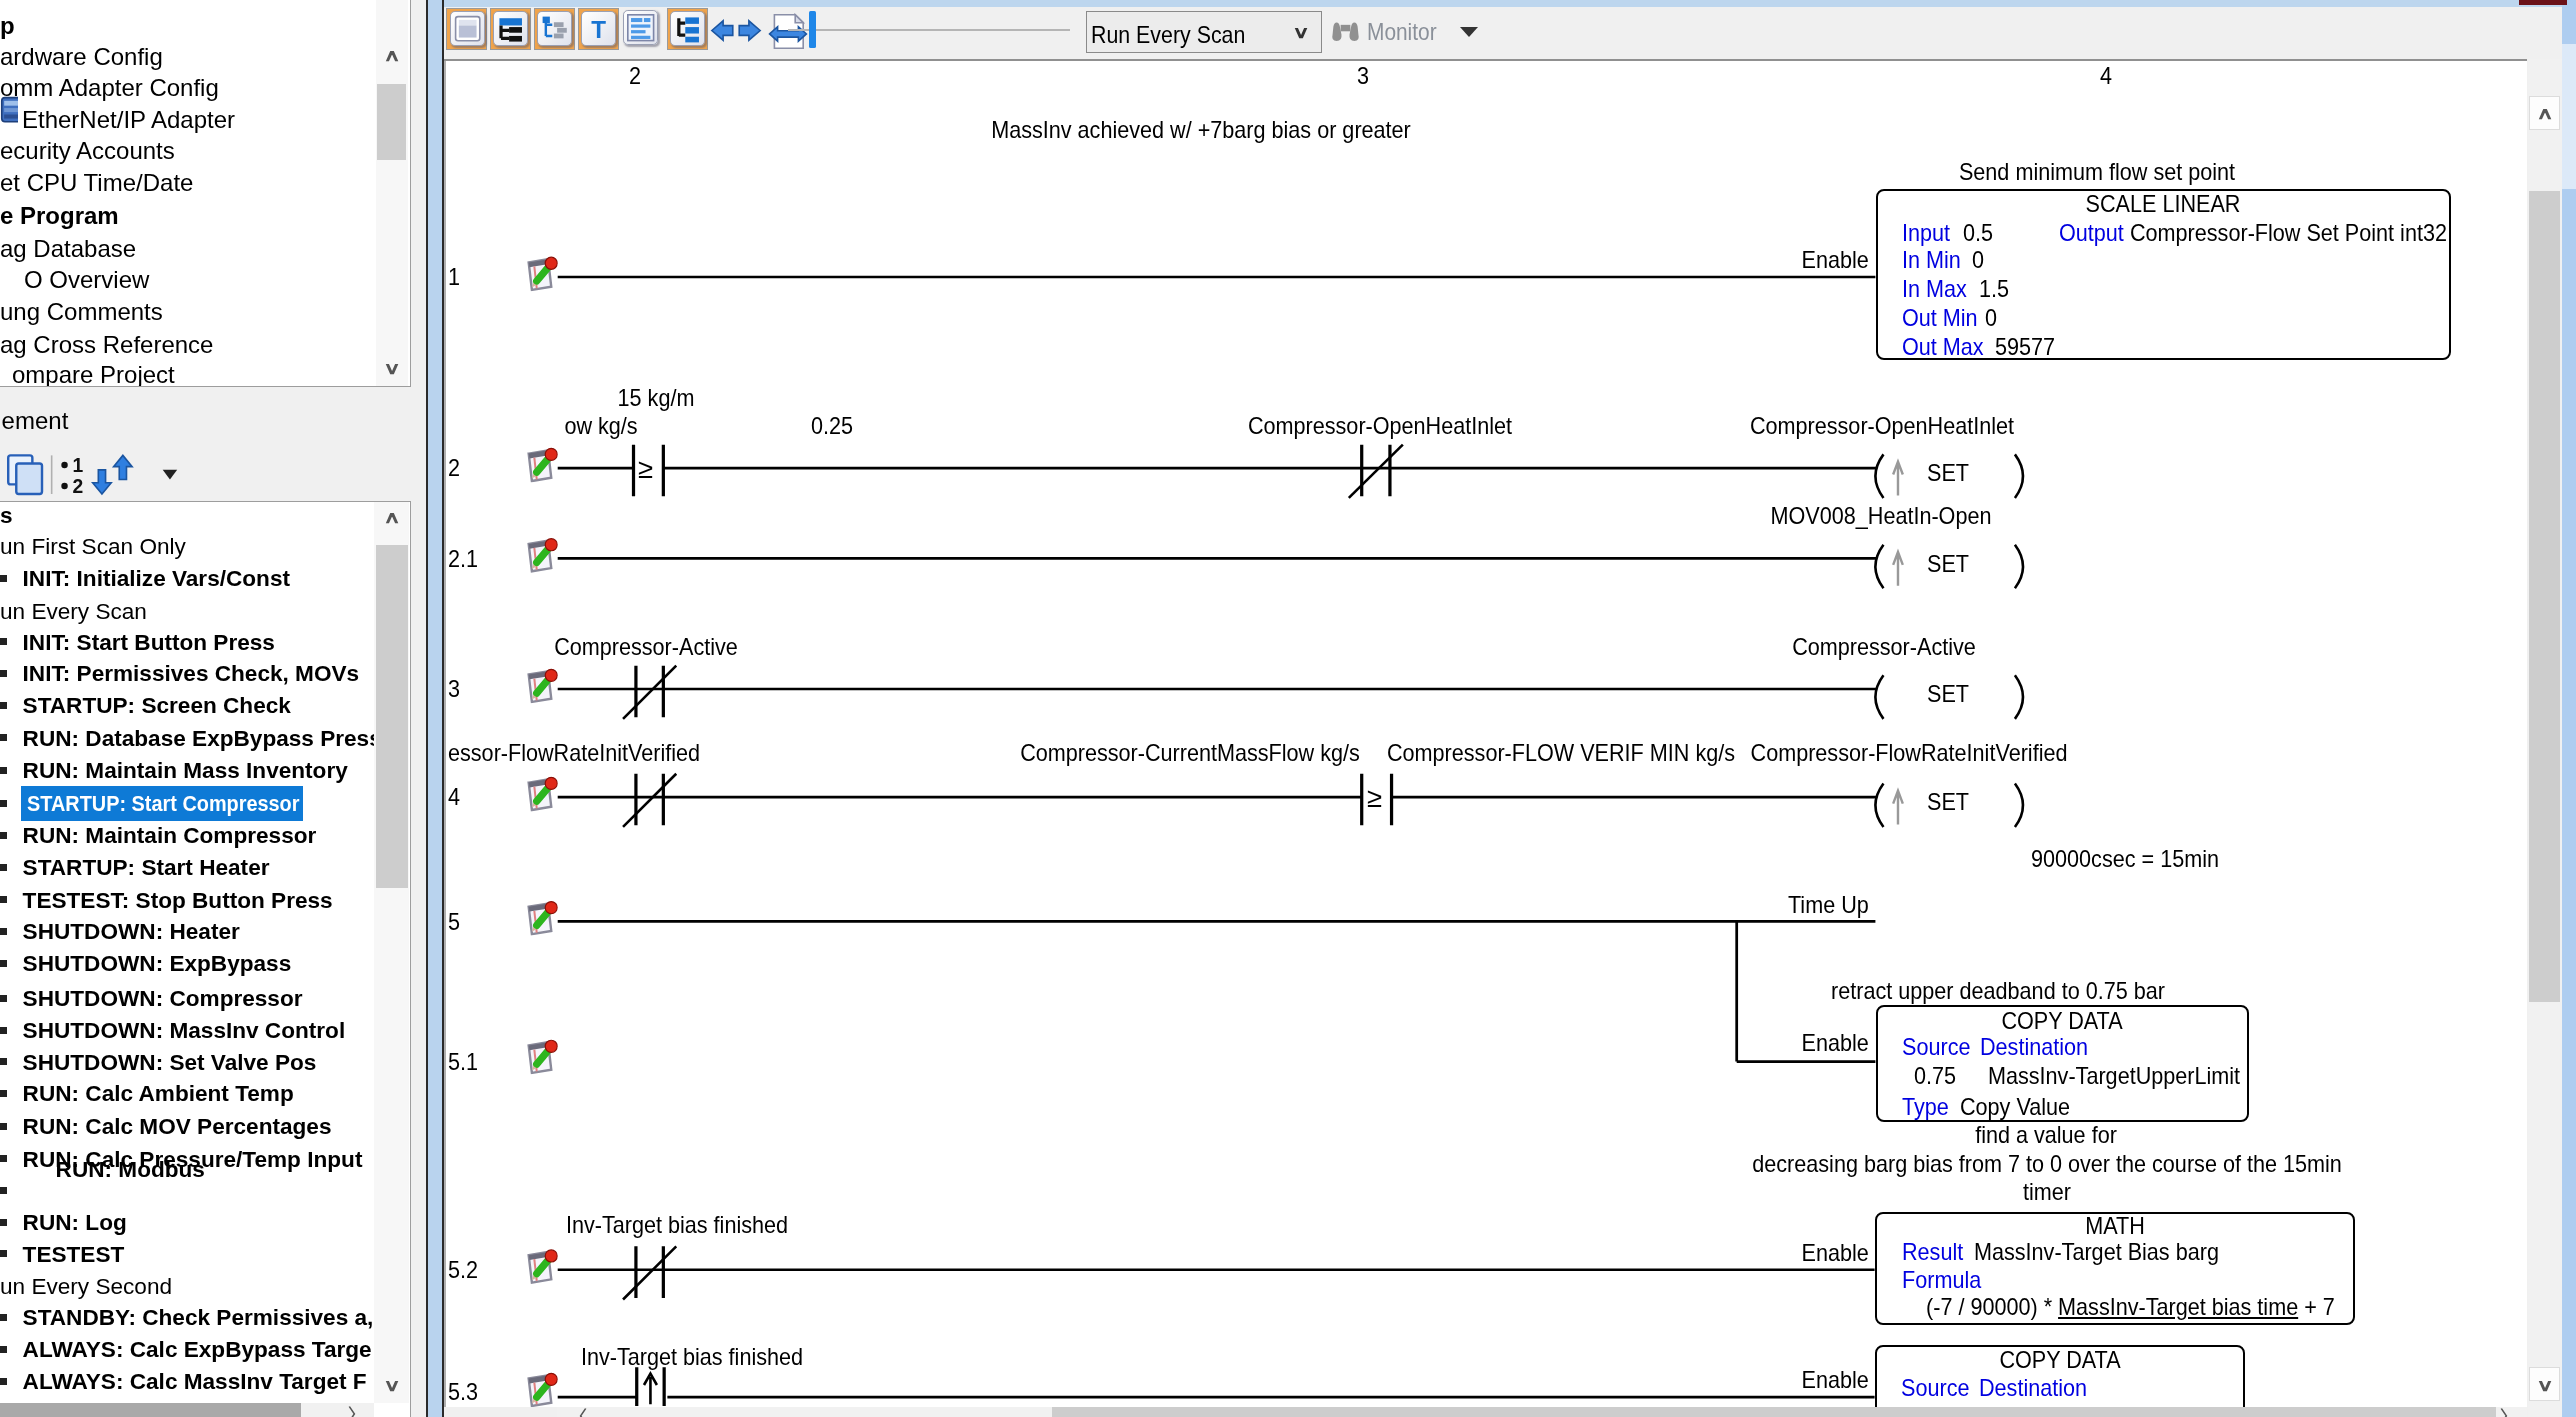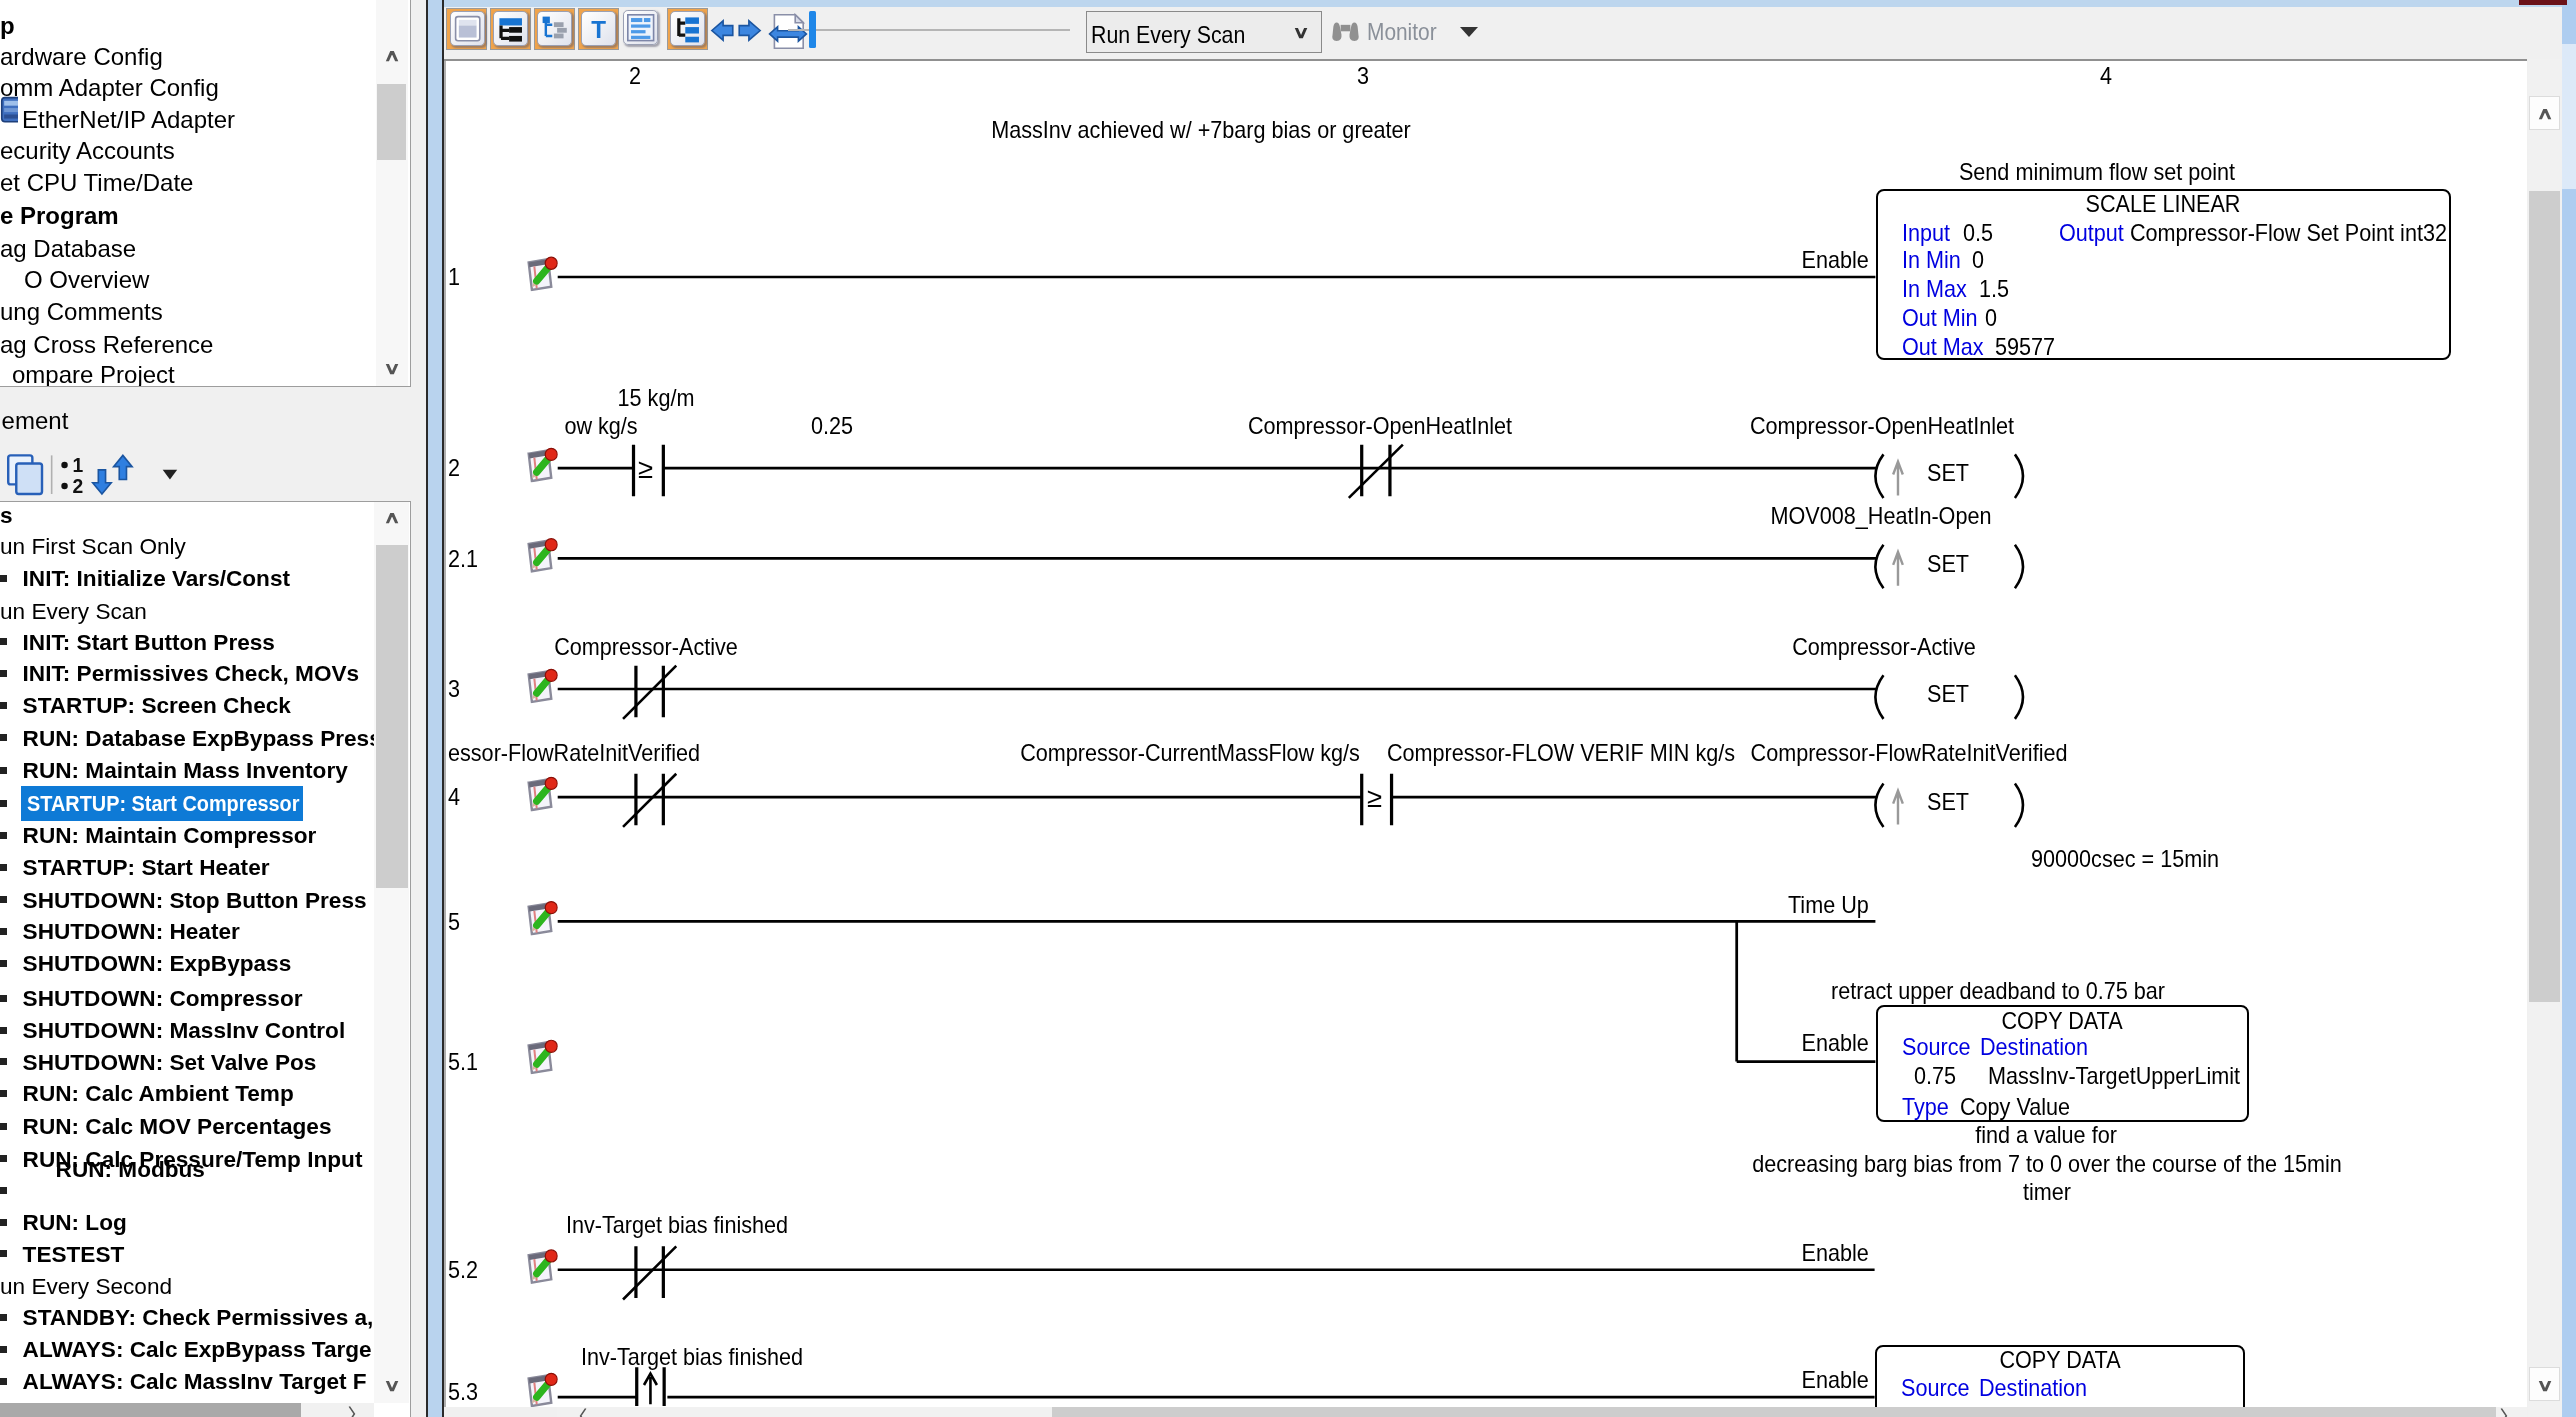--- a/index.html
+++ b/index.html
@@ -90,21 +90,21 @@
   <div class="bull" style="left:0;top:265px;"></div>
     <div class="ti tb" style="left:22.6px;top:255px;">RUN: Maintain Mass Inventory</div>
   <div class="abs" style="left:21px;top:284px;width:282px;height:35px;background:#0e7ad6;"></div>
   <div class="bull" style="left:0;top:298px;"></div>
     <div class="ti tb" style="left:27.4px;top:288px;color:#fff;transform-origin:0 50%;transform:scaleX(0.88);">STARTUP: Start Compressor</div>
   <div class="bull" style="left:0;top:330px;"></div>
     <div class="ti tb" style="left:22.6px;top:320px;">RUN: Maintain Compressor</div>
   <div class="bull" style="left:0;top:362px;"></div>
     <div class="ti tb" style="left:22.6px;top:352px;">STARTUP: Start Heater</div>
   <div class="bull" style="left:0;top:394px;"></div>
-    <div class="ti tb" style="left:22.6px;top:385px;">SHUTDOWN: Stop Button Press</div>
+    <div class="ti tb" style="left:22.6px;top:385px;">TESTEST: Stop Button Press</div>
   <div class="bull" style="left:0;top:426px;"></div>
     <div class="ti tb" style="left:22.6px;top:416px;">SHUTDOWN: Heater</div>
   <div class="bull" style="left:0;top:458px;"></div>
     <div class="ti tb" style="left:22.6px;top:448px;">SHUTDOWN: ExpBypass</div>
   <div class="bull" style="left:0;top:493px;"></div>
     <div class="ti tb" style="left:22.6px;top:483px;">SHUTDOWN: Compressor</div>
   <div class="bull" style="left:0;top:525px;"></div>
     <div class="ti tb" style="left:22.6px;top:515px;">SHUTDOWN: MassInv Control</div>
   <div class="bull" style="left:0;top:556px;"></div>
     <div class="ti tb" style="left:22.6px;top:547px;">SHUTDOWN: Set Valve Pos</div>
@@ -356,20 +356,27 @@
 </div>
 <div class="fbox" style="left:1432px;top:946px;width:373px;height:117px;">
   <div class="lt ltc" style="left:184px;top:-0.8px;">COPY DATA</div>
   <div class="lt ltl blue" style="left:24px;top:25px;">Source</div>
   <div class="lt ltl blue" style="left:102px;top:25px;">Destination</div>
   <div class="lt ltl" style="left:36px;top:54px;">0.75</div>
   <div class="lt ltl" style="left:110px;top:54px;">MassInv-TargetUpperLimit</div>
   <div class="lt ltl blue" style="left:24px;top:85px;">Type</div>
   <div class="lt ltl" style="left:82px;top:85px;">Copy Value</div>
 </div>
+<div class="fbox" style="left:1431px;top:1153px;width:480px;height:113px;">
+  <div class="lt ltc" style="left:238px;top:-3.2px;">MATH</div>
+  <div class="lt ltl blue" style="left:25px;top:23.4px;">Result</div>
+  <div class="lt ltl" style="left:97px;top:23.4px;">MassInv-Target Bias barg</div>
+  <div class="lt ltl blue" style="left:25px;top:51px;">Formula</div>
+  <div class="lt ltl" style="left:49px;top:78px;">(-7 / 90000) * <u>MassInv-Target bias time</u> + 7</div>
+</div>
 <div class="fbox" style="left:1431px;top:1286px;width:370px;height:113px;">
   <div class="lt ltc" style="left:183px;top:-1.6px;">COPY DATA</div>
   <div class="lt ltl blue" style="left:24px;top:26px;">Source</div>
   <div class="lt ltl blue" style="left:102px;top:26px;">Destination</div>
   <div class="lt ltl" style="left:36px;top:55px;">0.75</div>
   <div class="lt ltl" style="left:110px;top:55px;">MassInv-Target Bias barg</div>
 </div>
 </div>
 
 <div class="abs" style="left:2528px;top:59px;width:35px;height:1359px;background:#f1f1f1;"></div>

